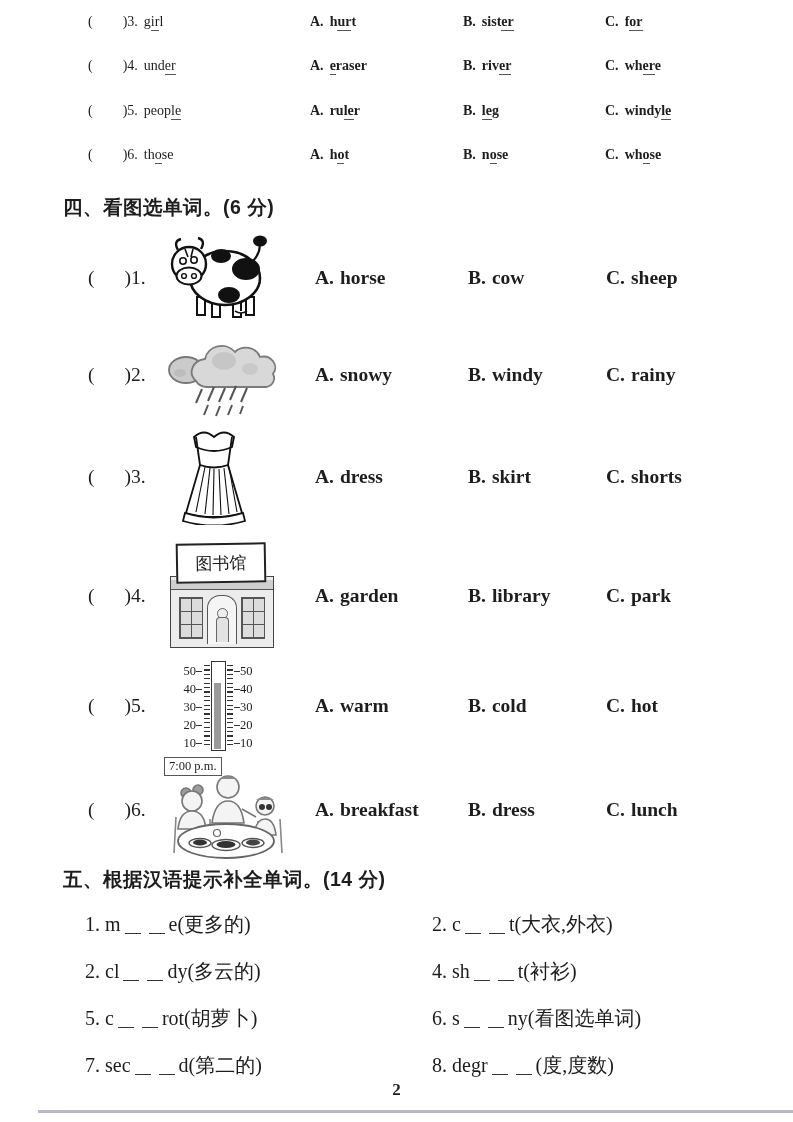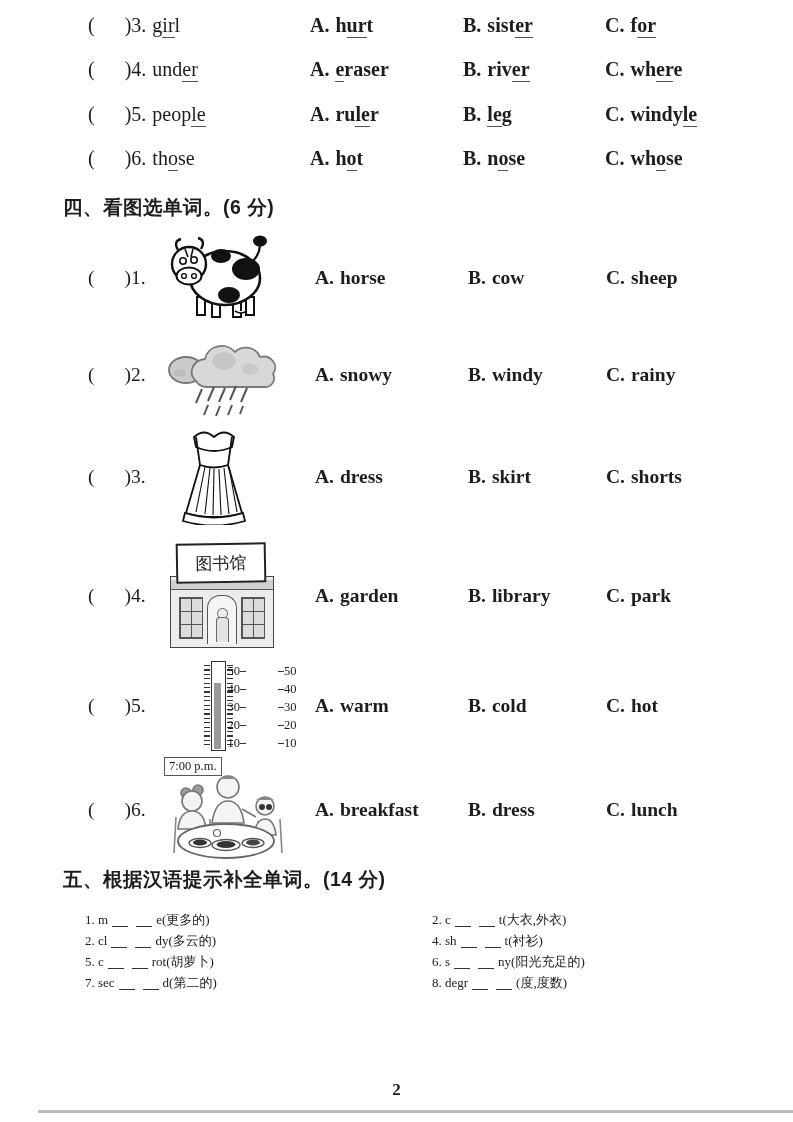--- a/index.html
+++ b/index.html
@@ -1,19 +1,19 @@
 <!DOCTYPE html>
 <html><head>
 <meta charset="utf-8">
 <style>
   html,body{margin:0;padding:0;background:#fff;}
   .page{position:relative;width:793px;height:1122px;background:#fff;overflow:hidden;
         font-family:"Liberation Serif","DejaVu Serif",serif;color:#1d1d1d;}
   
-  .prow{position:absolute;left:0;width:100%;height:32px;font-size:20px;white-space:nowrap;}
+  .prow{position:absolute;left:0;width:100%;height:32px;font-size:14px;white-space:nowrap;}
   .blankgrp{position:absolute;left:88px;}
   .gap{display:inline-block;width:30px;}
   .numsp{margin-right:6px;}
   .opt{position:absolute;white-space:nowrap;font-weight:bold;}
   .oa{left:310px}.ob{left:463px}.oc{left:605px}
   .s4 .oa{left:315px}.s4 .ob{left:468px}.s4 .oc{left:606px}
   .ol{margin-right:6px;}
   .ul{border-bottom:1.6px solid #555;padding-bottom:1px;}
   
   .sec-title{position:absolute;left:63px;font-family:"Liberation Sans","DejaVu Sans",sans-serif;
@@ -39,30 +39,30 @@
   .lib-person-head{position:absolute;top:12px;left:9px;width:9px;height:9px;border:1.2px solid #666;border-radius:50%;background:#eee;}
   .lib-person-body{position:absolute;top:21px;left:8px;width:11px;height:24px;border:1.2px solid #666;border-bottom:none;
                    border-radius:4px 4px 0 0;background:#e2e2e2;}
   
   .thermo{position:relative;width:112px;height:90px;font-family:"Liberation Serif",serif;}
   .tube{position:absolute;left:49px;top:0;width:13px;height:88px;border:1.6px solid #333;background:#fff;}
   .mercury{position:absolute;left:2px;bottom:1px;width:7px;height:66px;background:#9a9a9a;}
   .ticks{position:absolute;top:4px;width:6px;height:80px;
          background:repeating-linear-gradient(to bottom,#333 0 1.3px,transparent 1.3px 4.4px);}
   .tkl{left:42px}.tkr{left:65px}
-  .tnum{position:absolute;width:26px;font-size:12.5px;line-height:12px;margin-left:44px;}
+  .tnum{position:absolute;width:26px;font-size:12.5px;line-height:12px;}
   .tnl{left:14px;text-align:right}.tnr{left:72px;text-align:left}
   .tdash{display:inline-block;width:6px;border-top:1.5px solid #333;vertical-align:3px;}
   
   .dinner{position:relative;width:132px;height:106px;}
   .dtime{position:absolute;top:0;left:2px;border:1.5px solid #555;background:#fff;padding:0 4px;
          font-size:12.5px;line-height:17px;z-index:2;}
   
   .s5grid{position:absolute;left:85px;top:911px;width:640px;display:grid;
-          grid-template-columns:347px 1fr;row-gap:3px;font-size:13px;}
+          grid-template-columns:347px 1fr;row-gap:20px;font-size:20px;}
   .s5item{white-space:nowrap;}
   .blank{display:inline-block;width:16px;height:1px;border-bottom:1.7px solid #333;
          margin:0 4px;vertical-align:-3px;}
   .pagenum{position:absolute;left:0;top:1080px;width:100%;text-align:center;
            font-weight:700;font-size:17px;}
   .bottomrule{position:absolute;left:38px;right:0;top:1110px;height:2.5px;background:#b7bac3;}
 </style>
 </head>
 <body>
 
@@ -268,20 +268,20 @@
   </div>
 
   <div class="sec-title" style="top:866px">五、根据汉语提示补全单词。(14 分)</div>
 
   <div class="s5grid">
     <div class="s5item"><span>1.</span> <span>m</span><span class="blank"></span><span class="blank"></span><span>e</span><span>(更多的)</span></div>
     <div class="s5item"><span>2.</span> <span>c</span><span class="blank"></span><span class="blank"></span><span>t</span><span>(大衣,外衣)</span></div>
     <div class="s5item"><span>2.</span> <span>cl</span><span class="blank"></span><span class="blank"></span><span>dy</span><span>(多云的)</span></div>
     <div class="s5item"><span>4.</span> <span>sh</span><span class="blank"></span><span class="blank"></span><span>t</span><span>(衬衫)</span></div>
     <div class="s5item"><span>5.</span> <span>c</span><span class="blank"></span><span class="blank"></span><span>rot</span><span>(胡萝卜)</span></div>
-    <div class="s5item"><span>6.</span> <span>s</span><span class="blank"></span><span class="blank"></span><span>ny</span><span>(阳光充足的)</span></div>
+    <div class="s5item"><span>6.</span> <span>s</span><span class="blank"></span><span class="blank"></span><span>ny</span><span>(看图选单词)</span></div>
     <div class="s5item"><span>7.</span> <span>sec</span><span class="blank"></span><span class="blank"></span><span>d</span><span>(第二的)</span></div>
     <div class="s5item"><span>8.</span> <span>degr</span><span class="blank"></span><span class="blank"></span><span></span><span>(度,度数)</span></div>
   </div>
 
   <div class="pagenum">2</div>
   <div class="bottomrule"></div>
 </div>
 
 </body></html>

